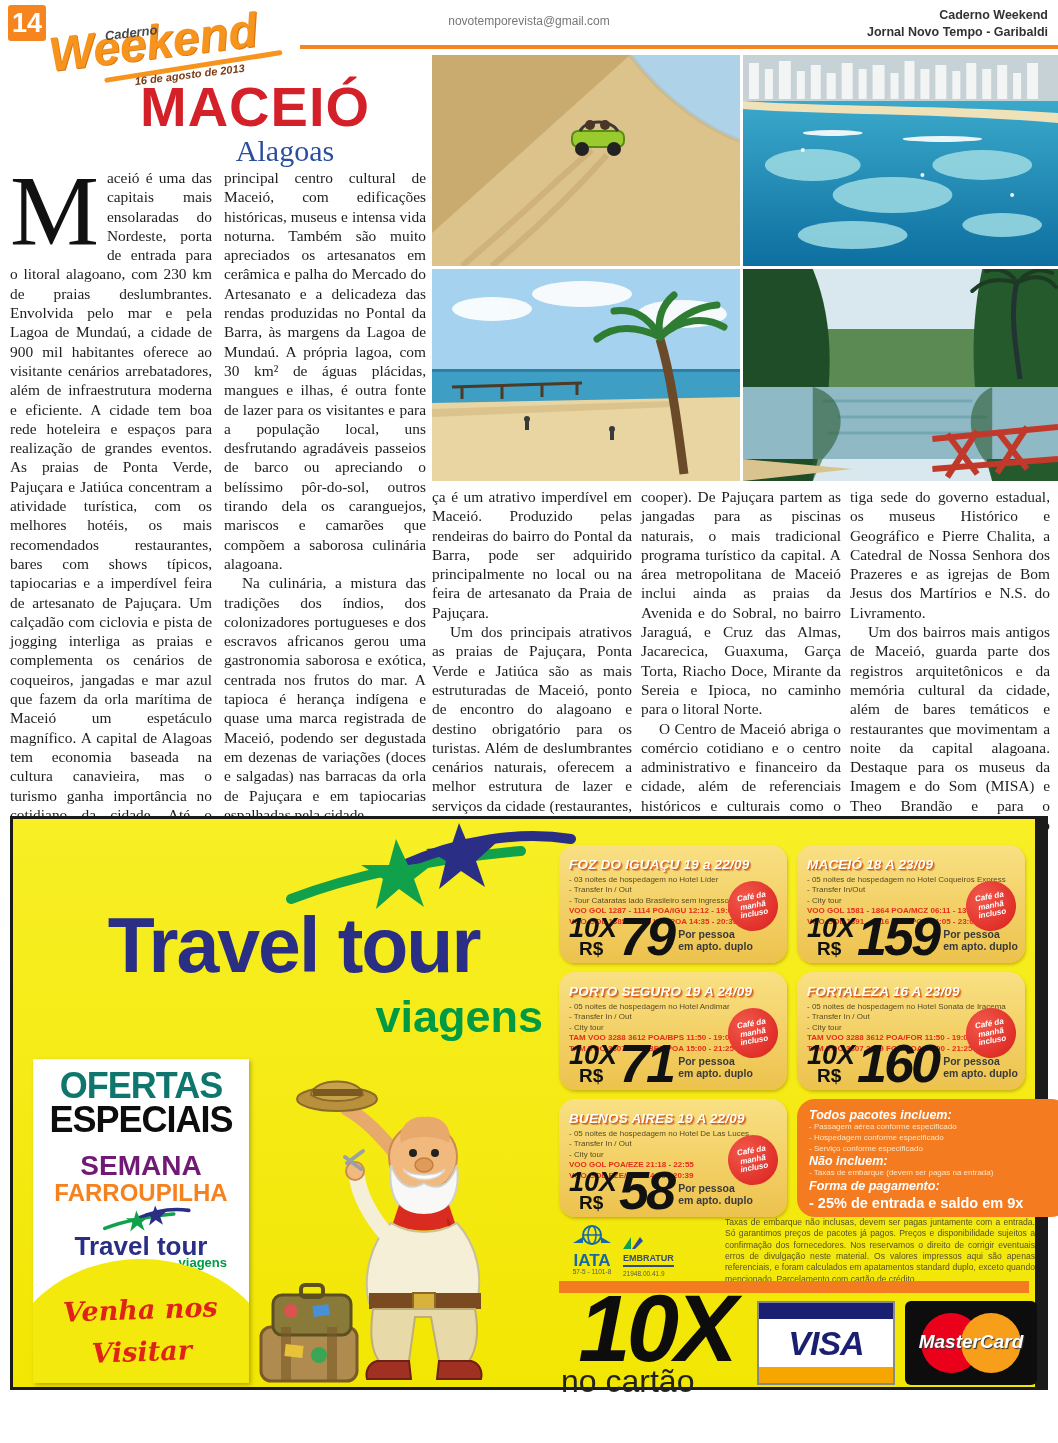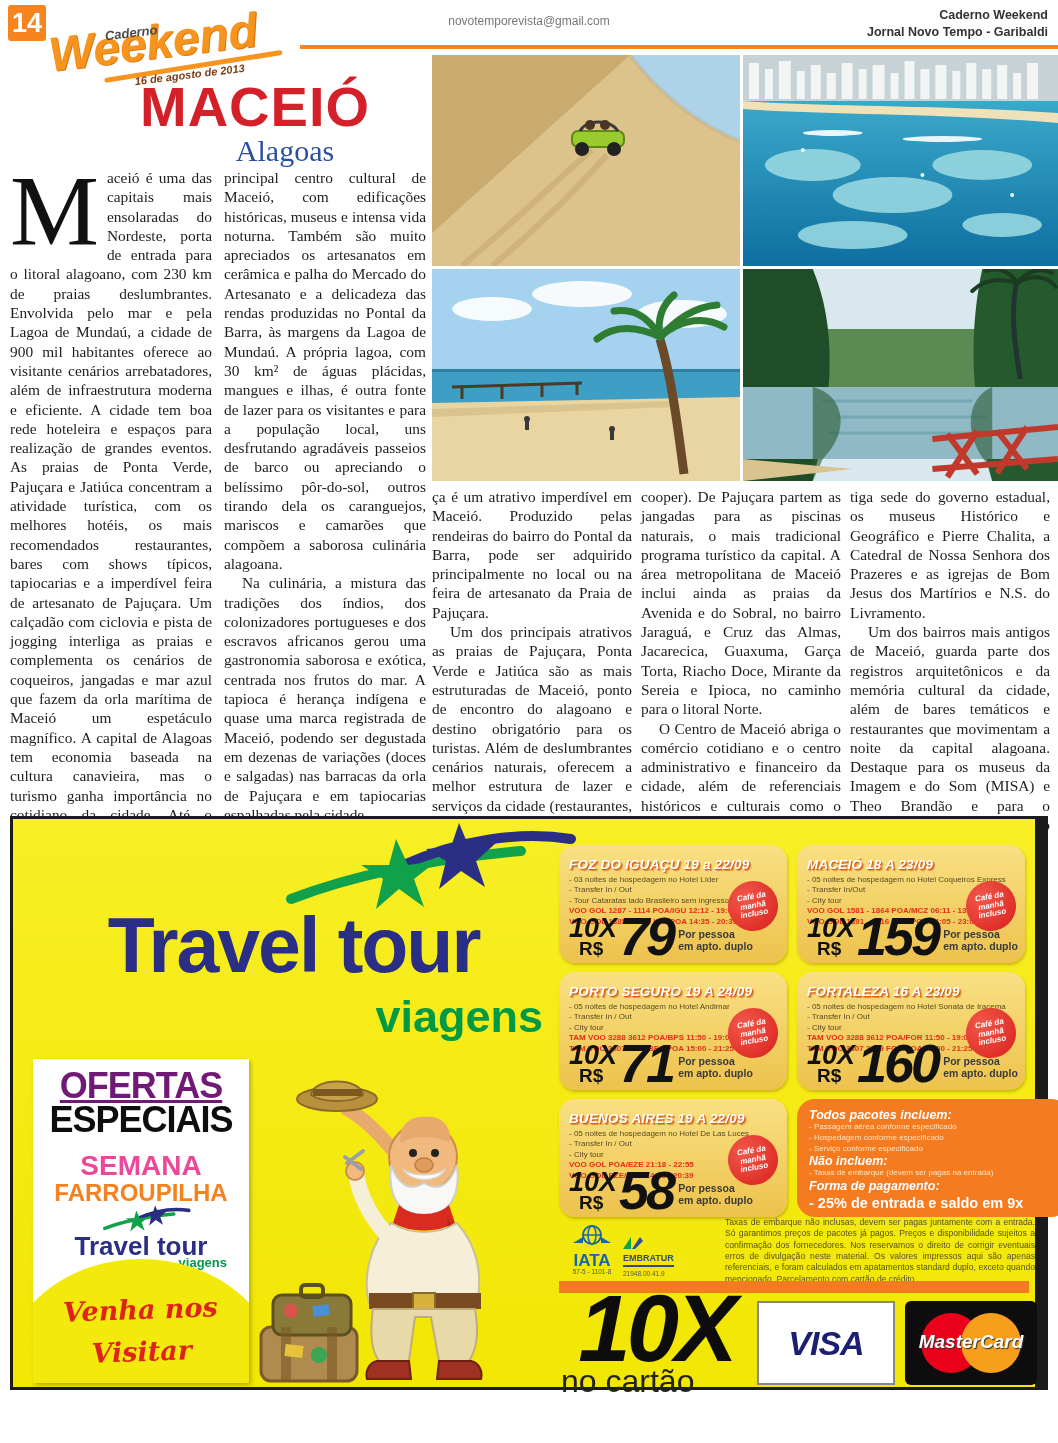--- a/index.html
+++ b/index.html
@@ -33,23 +33,23 @@
   .photos svg{display:block;width:100%;height:100%;}
   
   .ad{position:absolute;left:10px;top:816px;width:1038px;height:574px;box-sizing:border-box;
       background:linear-gradient(#f8ef25,#f2e603);border:3px solid #1b1b1b;border-right-width:13px;}
   .stars{position:absolute;left:268px;top:2px;width:295px;height:100px;}
   .tt-main{position:absolute;left:8px;top:82px;width:545px;text-align:center;font-size:77px;font-weight:bold;
            color:#2b2e85;letter-spacing:-2px;}
   .tt-sub{position:absolute;left:240px;top:172px;width:290px;text-align:right;font-size:45px;font-weight:bold;color:#019a44;}
   .panel{position:absolute;left:20px;top:240px;width:216px;height:324px;background:#fff;box-shadow:2px 2px 4px rgba(0,0,0,.25);
          overflow:hidden;text-align:center;}
-  .of1{margin-top:10px;font-size:36px;font-weight:bold;color:#701a75;line-height:.95;letter-spacing:-1px;text-decoration:underline;}
+  .of1{margin-top:10px;font-size:36px;font-weight:bold;color:#0f766e;line-height:.95;letter-spacing:-1px;}
   .of2{font-size:36px;font-weight:bold;color:#0d0d0d;line-height:.95;letter-spacing:-1px;}
-  .sem1{margin-top:16px;font-size:28px;font-weight:bold;color:#ec4899;line-height:.95;}
+  .sem1{margin-top:16px;font-size:28px;font-weight:bold;color:#701a75;line-height:.95;}
   .sem2{font-size:24px;font-weight:bold;color:#f5821f;line-height:1.05;}
   .minilogo{margin-top:6px;position:relative;height:58px;}
   .minilogo svg{position:absolute;left:58px;top:-6px;width:110px;height:30px;}
   .mini-main{position:absolute;left:0;top:20px;width:100%;text-align:center;font-size:26px;font-weight:bold;color:#2b2e85;}
   .mini-sub{position:absolute;right:22px;top:44px;font-size:13px;font-weight:bold;color:#019a44;}
   .hill{position:absolute;left:-30px;bottom:-4px;width:276px;height:128px;background:#f3e90c;
         border-radius:55% 55% 0 0/100% 100% 0 0;}
   .venha{position:absolute;left:0;bottom:10px;width:100%;text-align:center;font-family:"DejaVu Serif",serif;
          font-style:italic;font-weight:bold;color:#e02318;font-size:27px;line-height:1.55;transform:rotate(-2deg);}
   .gaucho{position:absolute;left:238px;top:246px;width:312px;height:320px;}
@@ -83,21 +83,21 @@
   .iata .lbl{font-size:17px;font-weight:bold;line-height:.9;}
   .iata .code{font-size:6.5px;color:#555;}
   .embratur{margin-top:12px;}
   .embratur .lbl{font-size:9px;font-weight:bold;color:#334a7c;border-bottom:2px solid #334a7c;line-height:1.3;}
   .embratur .code{font-size:6.5px;color:#555;margin-top:3px;}
   .orangebar{position:absolute;left:546px;top:462px;width:470px;height:12px;background:#f47b20;}
   .big10x{position:absolute;left:548px;top:470px;width:190px;text-align:center;}
   .big10x .x{font-size:94px;font-weight:bold;font-style:italic;color:#0d0d0d;line-height:.85;letter-spacing:-4px;}
   .big10x .nc{font-size:32px;color:#222;margin-top:-6px;text-align:left;padding-right:4px;}
   .visa{position:absolute;left:744px;top:482px;width:138px;height:84px;background:#fff;border:2px solid #888;
-        box-sizing:border-box;display:flex;flex-direction:row;}
+        box-sizing:border-box;display:flex;flex-direction:column;}
   .visa .band-top{height:16px;background:#1a1f71;}
   .visa .band-bot{height:16px;background:#f7a600;}
   .visa .mid{flex:1;display:flex;align-items:center;justify-content:center;font-size:34px;font-weight:bold;
              font-style:italic;color:#1a1f71;letter-spacing:-1px;}
   .mc{position:absolute;left:892px;top:482px;width:132px;height:84px;background:#0d0d0d;border-radius:6px;position:absolute;}
   .mc .c1{position:absolute;left:16px;top:12px;width:60px;height:60px;border-radius:50%;background:#eb001b;}
   .mc .c2{position:absolute;right:16px;top:12px;width:60px;height:60px;border-radius:50%;background:#f79e1b;}
   .mc .lbl{position:absolute;left:0;top:30px;width:100%;text-align:center;font-size:19px;font-weight:bold;
            font-style:italic;color:#fff;text-shadow:1px 1px 1px #333;}
   

